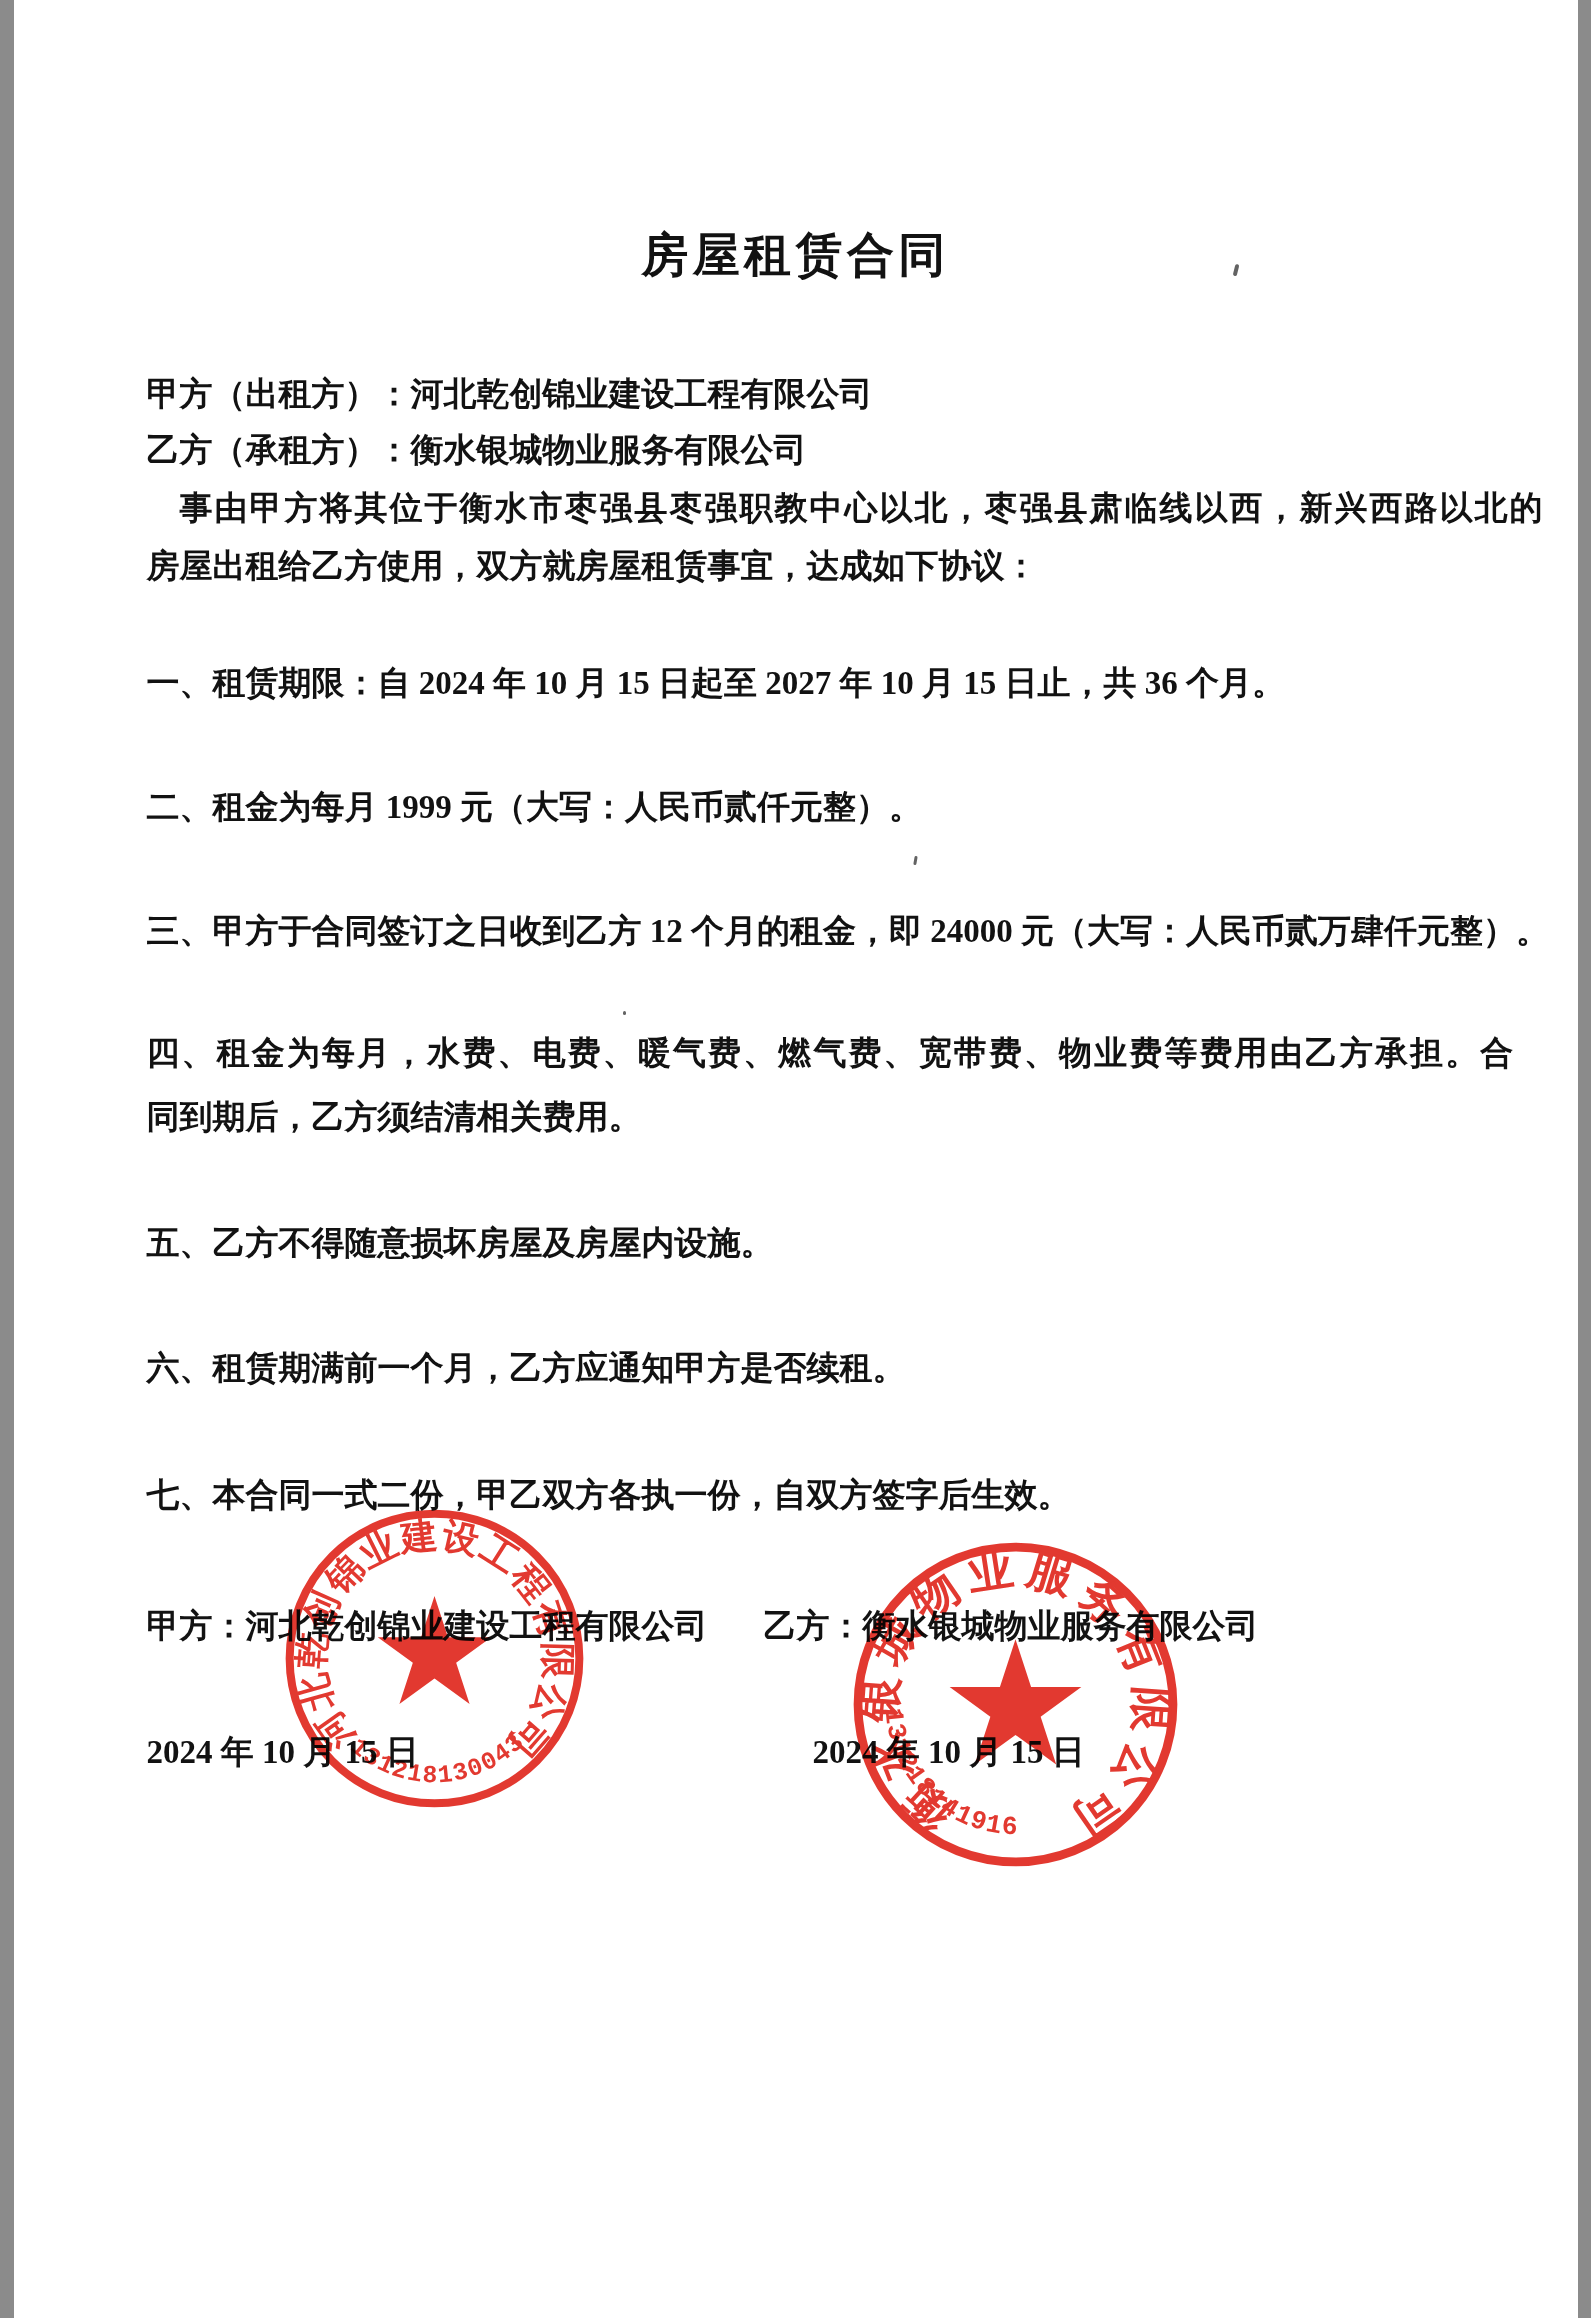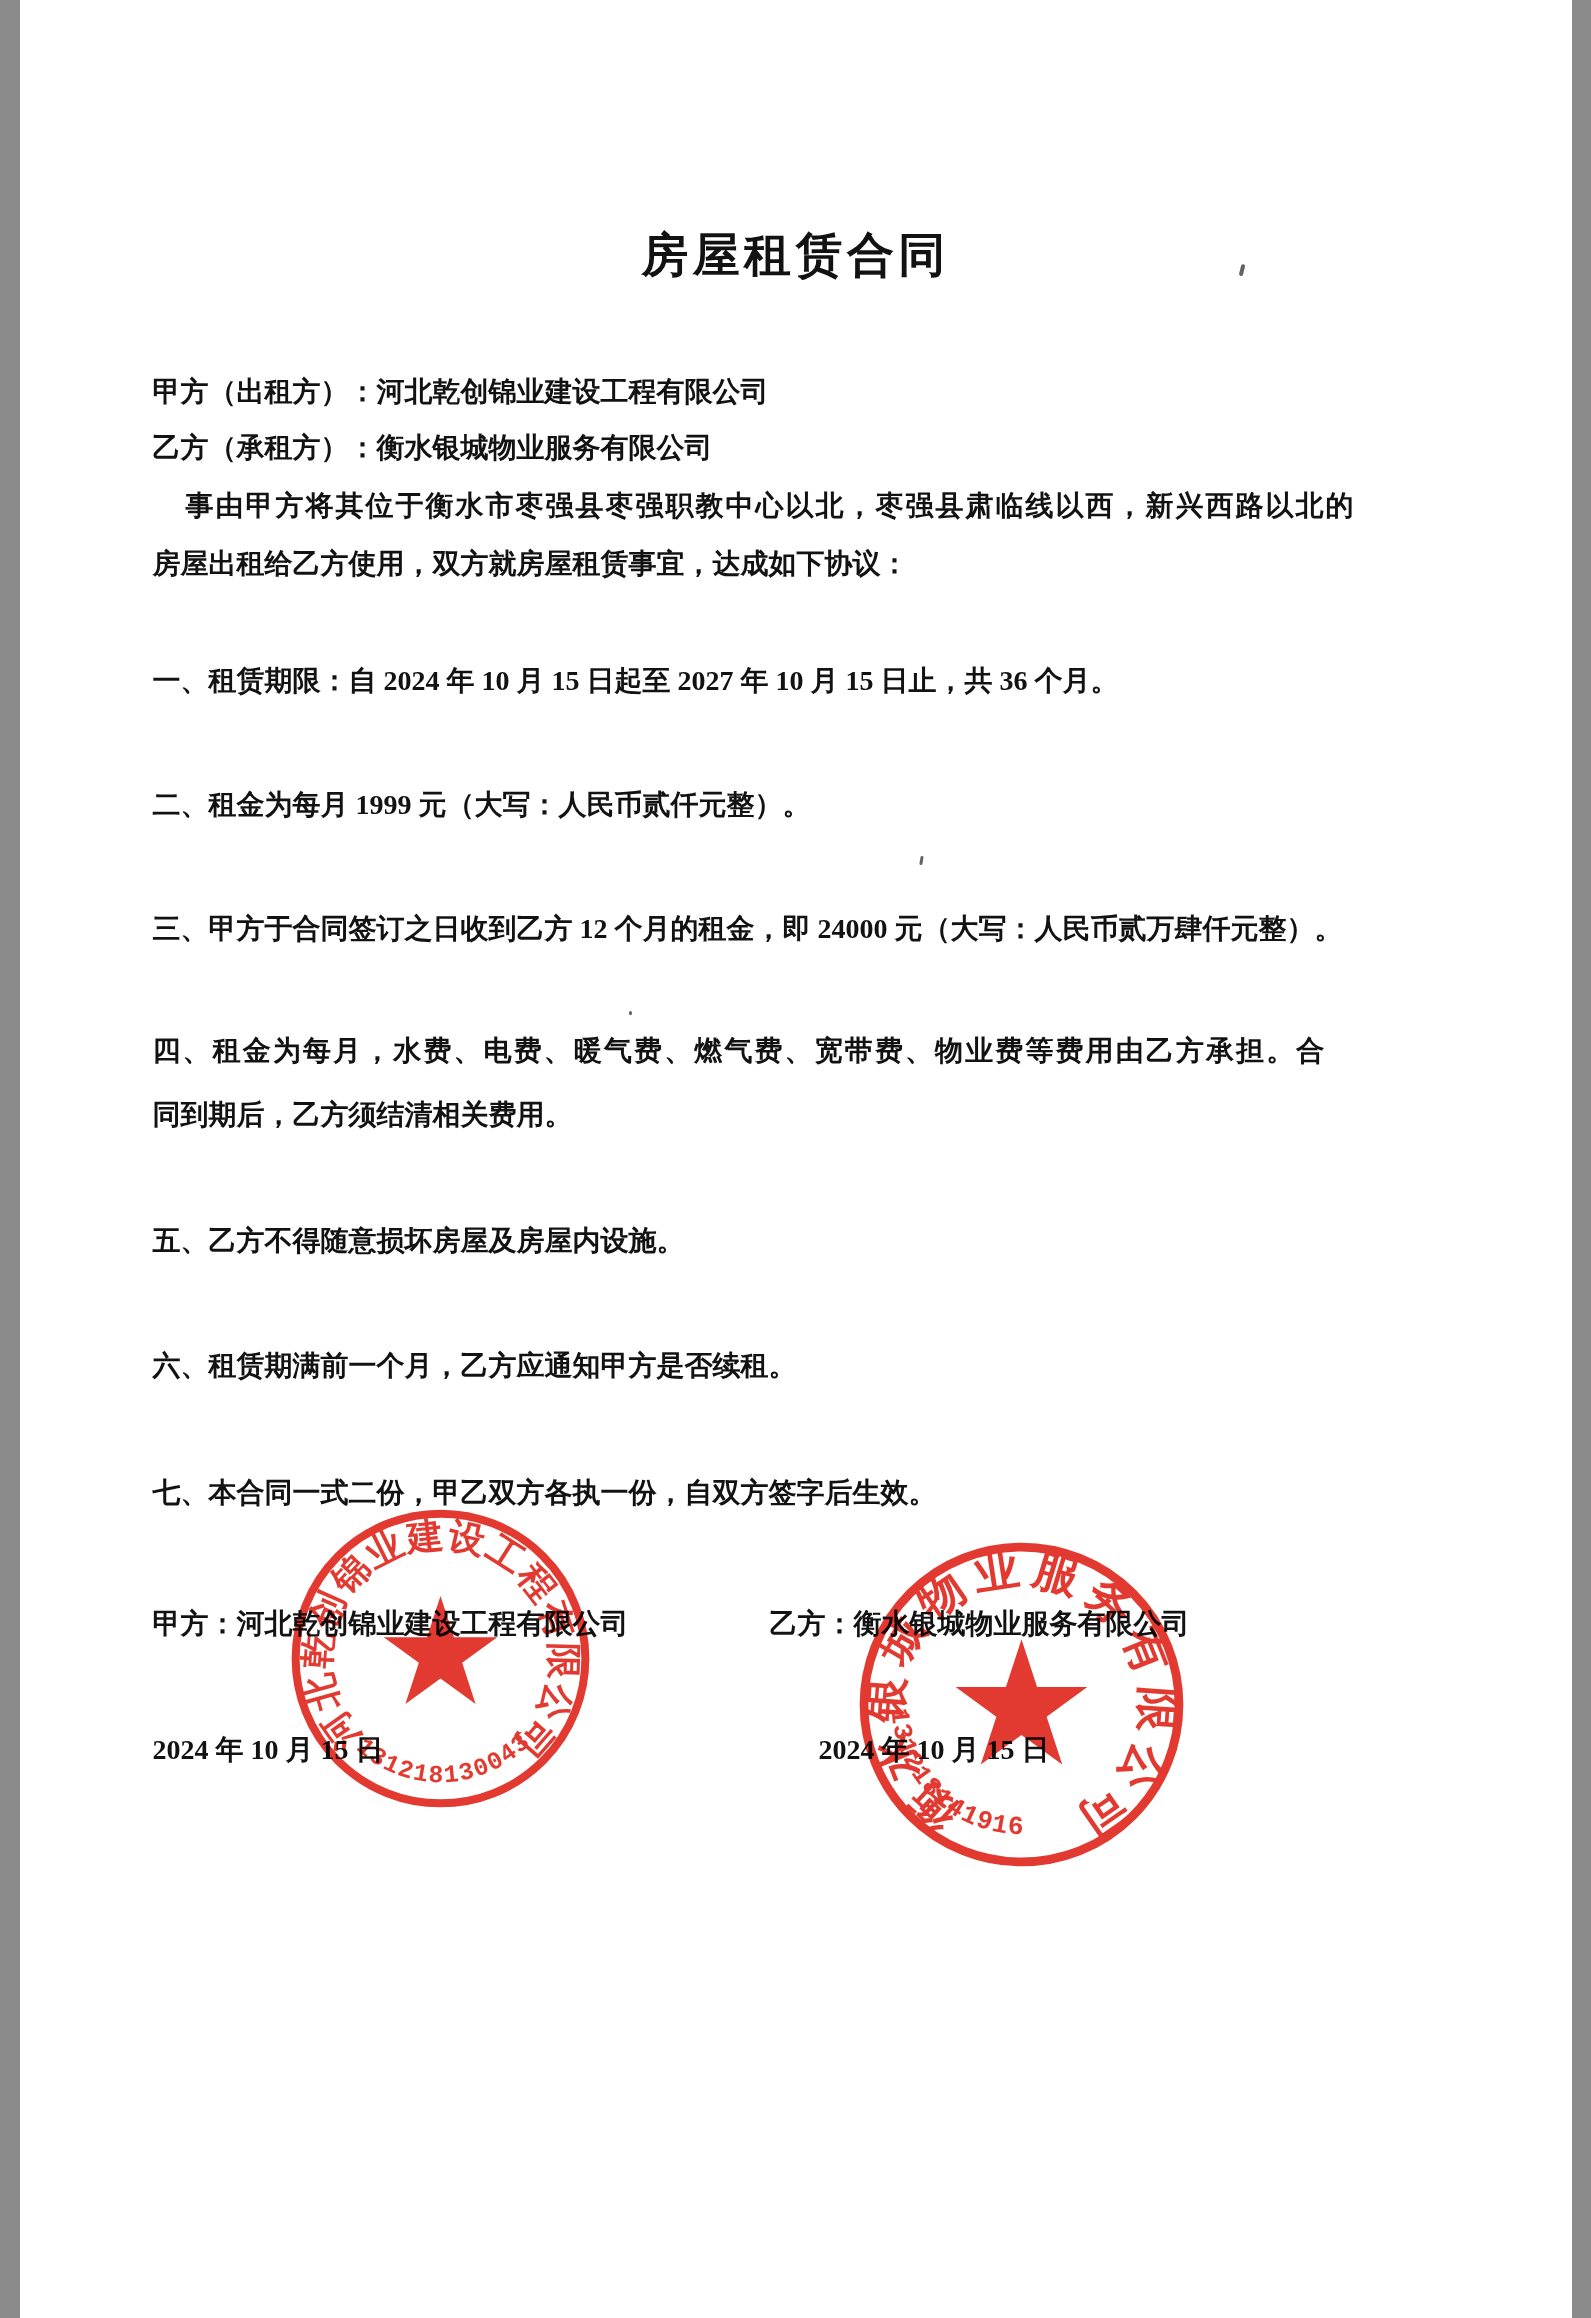--- a/index.html
+++ b/index.html
@@ -5,24 +5,25 @@
   html, body { margin: 0; padding: 0; background: #8b8b8b; }
   .page {
     position: relative;
     width: 1552px;
     height: 2319px;
     margin: 0 auto;
     background: #ffffff;
     font-family: "Liberation Serif", "DejaVu Serif", serif;
     color: #121212;
     overflow: hidden;
+    padding-left: 12px;
   }
   .line {
     position: absolute;
-    font-size: 28px;
+    font-size: 33px;
     line-height: 1.25;
     white-space: pre;
     color: #121212;
     font-weight: 600;
   }
   .title {
     position: absolute;
     left: 0;
     top: 224px;
     width: 100%;

